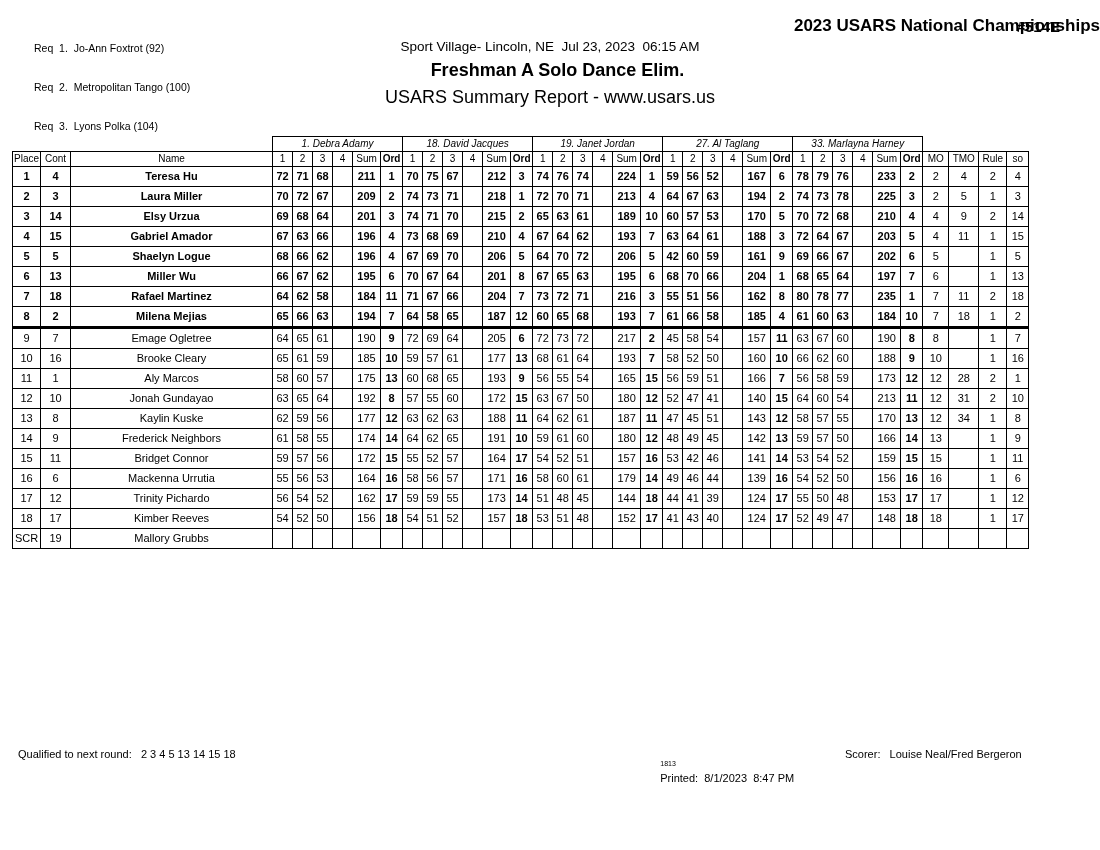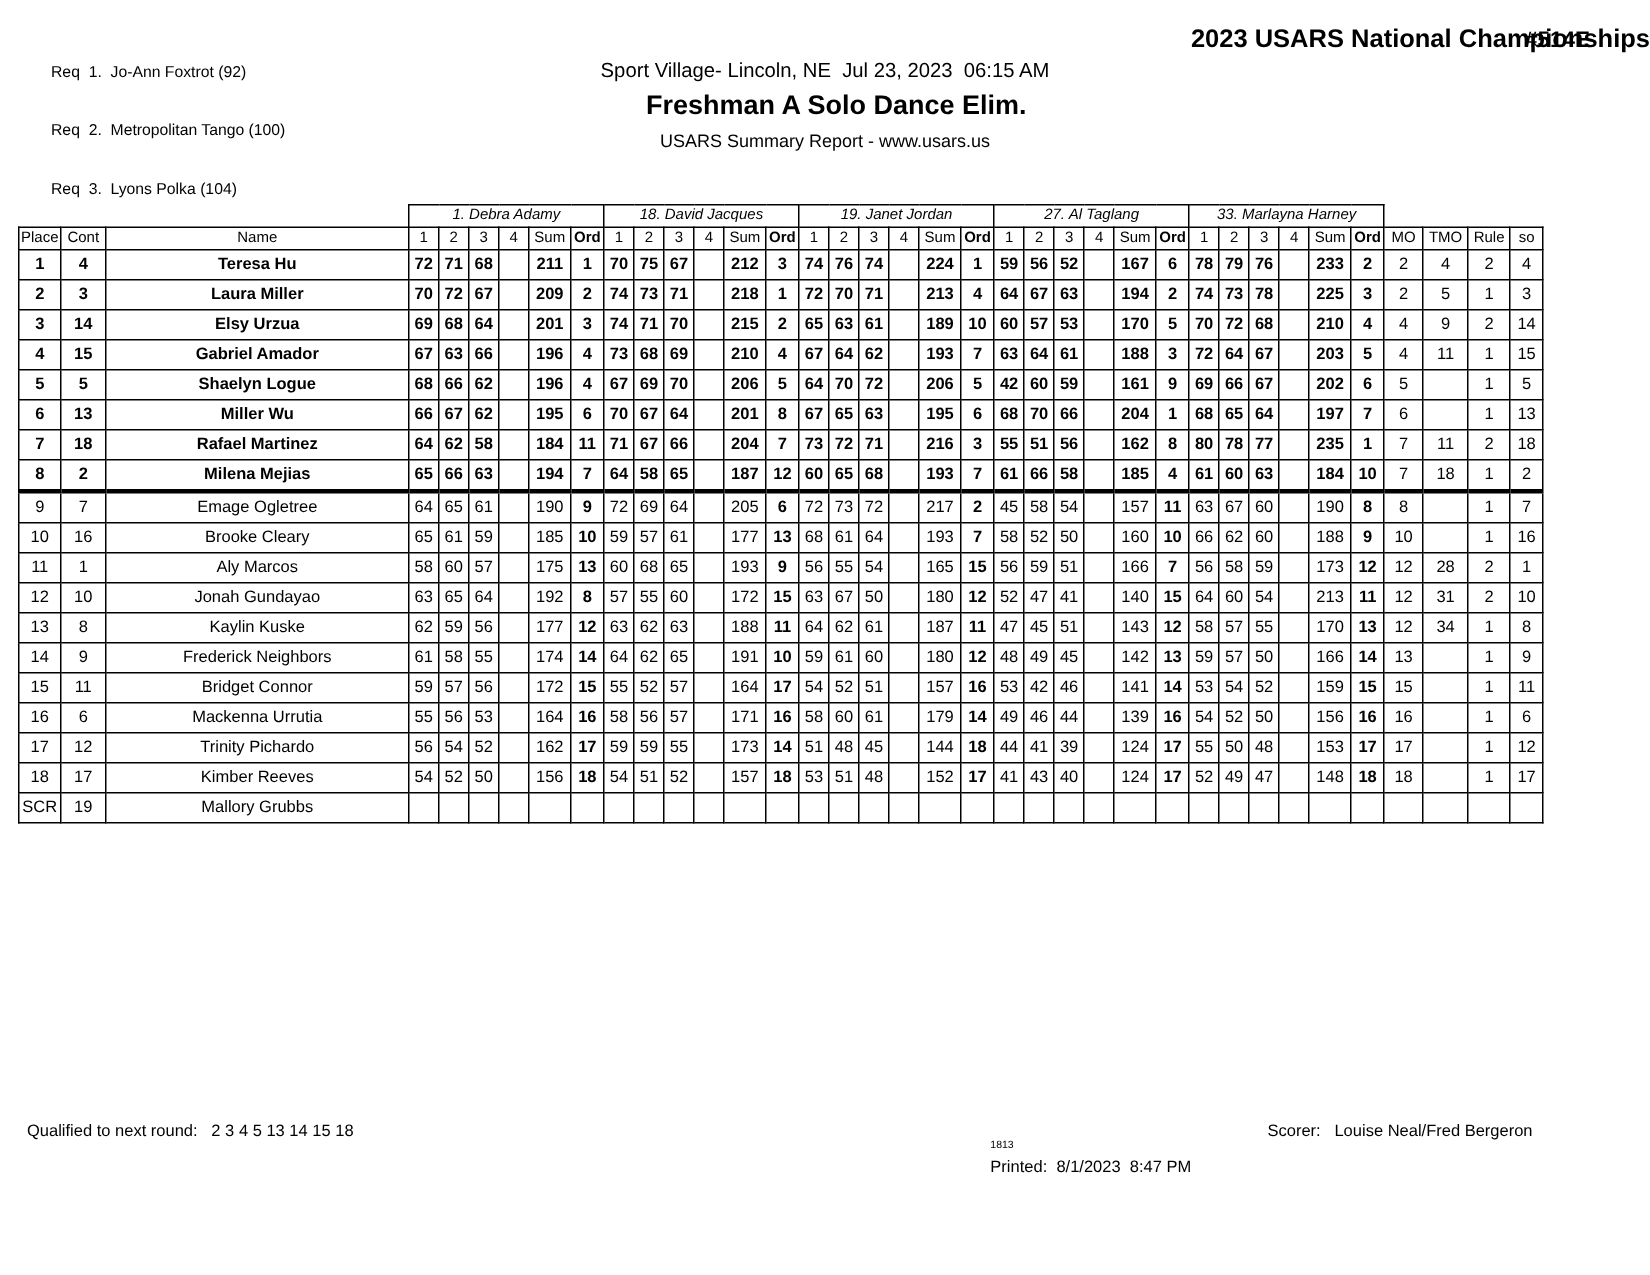--- a/index.html
+++ b/index.html
@@ -4,21 +4,21 @@
 <style>
   html,body { margin:0; padding:0; }
   body { background:#e8e8e8; font-family:"Liberation Sans", sans-serif; color:#000; }
   .page { position:relative; width:1100px; height:850px; background:#ffffff; overflow:hidden; }
 
   .req-block { position:absolute; left:34px; top:16px; font-size:10.5px; line-height:13px; white-space:pre; }
   .center-head { position:absolute; left:0; right:0; top:16px; text-align:center; }
   .center-head .title  { font-size:17px; font-weight:bold;text-align:right; }
   .center-head .venue  { font-size:13.5px; margin-top:3px; white-space:pre; }
   .center-head .event  { font-size:18px; font-weight:bold; margin-top:6px;padding-left:15px; }
-  .center-head .report { font-size:12px; margin-top:6px; }
+  .center-head .report { font-size:18px; margin-top:6px; }
   .doc-num { position:absolute; right:40px; top:18px; font-size:15px; font-weight:bold; }
 
   .table-wrap { position:absolute; left:12px; top:136px; }
   table.rt { border-collapse:collapse; table-layout:fixed; width:1016px; }
   table.rt td { border:1px solid #000; font-size:11px; height:19px; line-height:19px;
                 padding:0 1px; text-align:center; white-space:nowrap; overflow:hidden; }
   table.rt thead td { height:14px; line-height:14px; font-size:10px; }
   td.nb { border:none !important; background:#fff; }
   td.judge-name { text-align:left; padding-left:3px; font-size:11px; white-space:pre;
                   border-right:3px solid #000;font-style:italic; }

